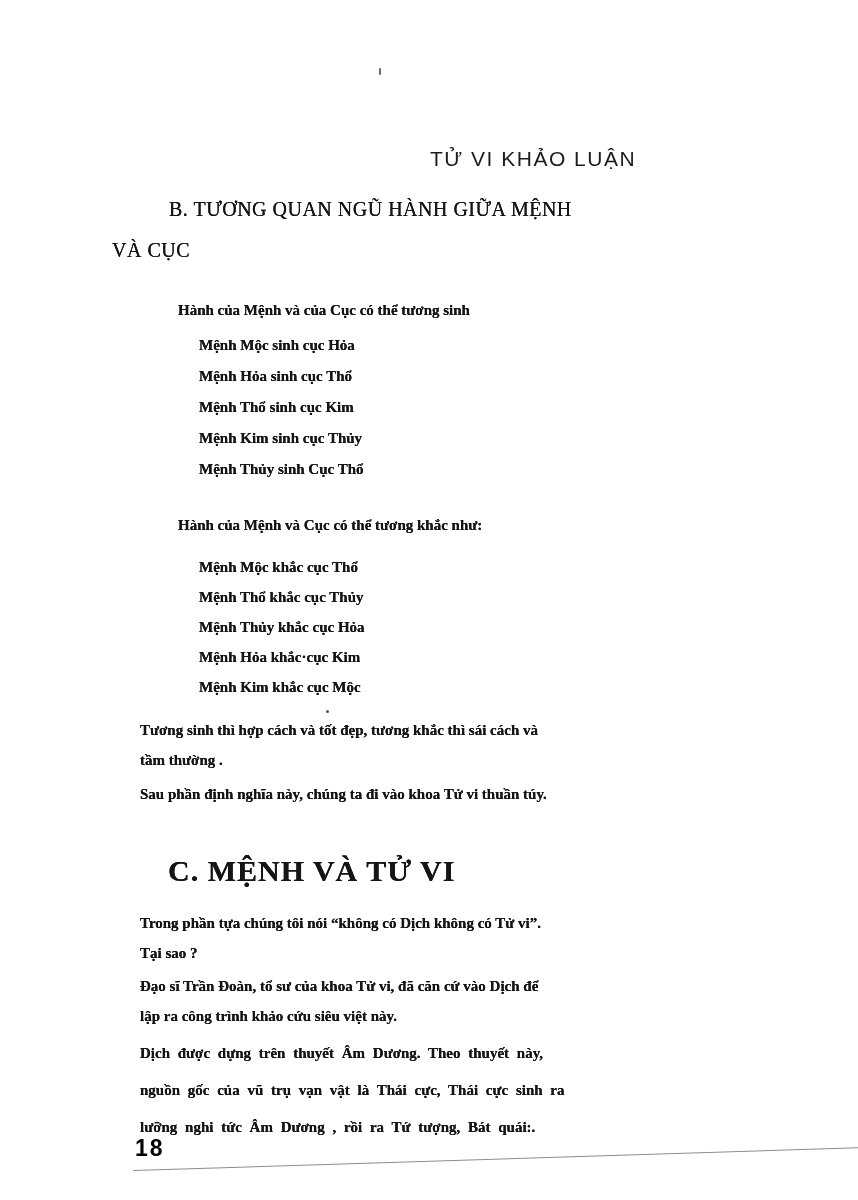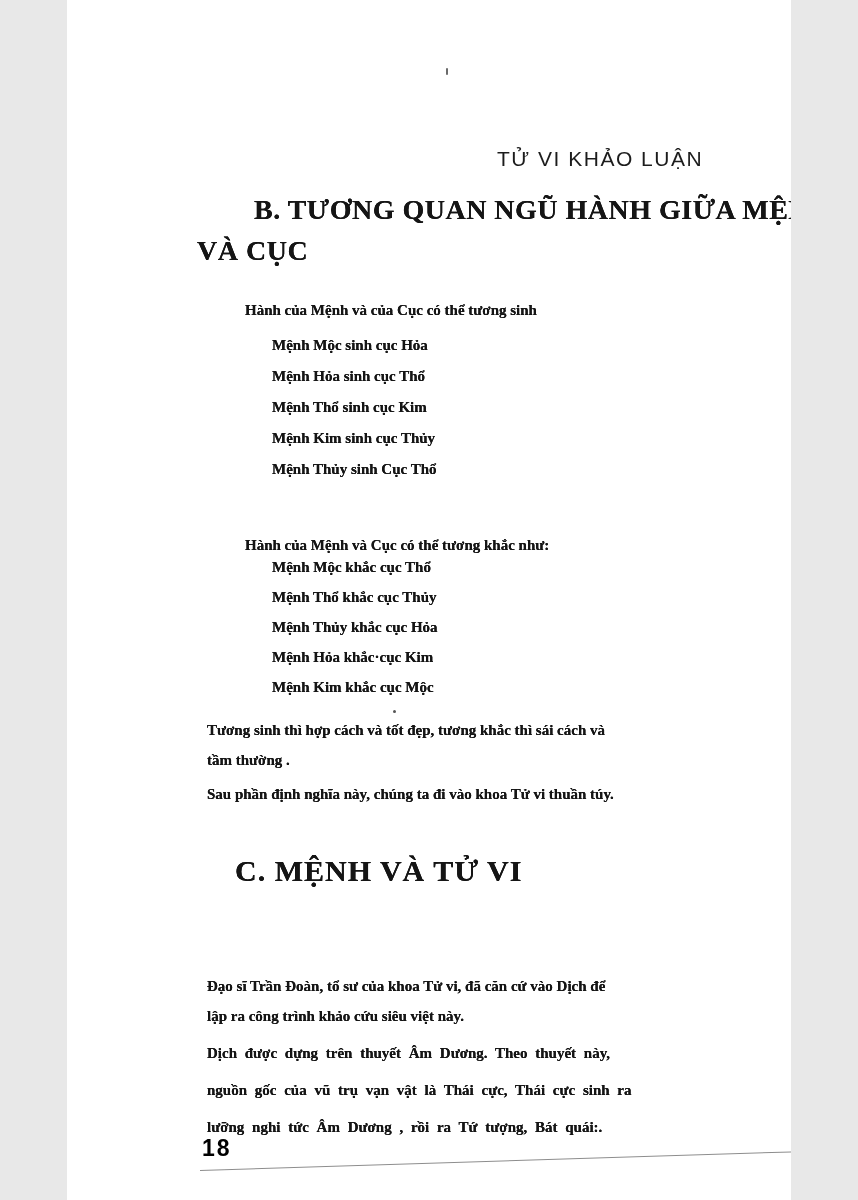--- a/index.html
+++ b/index.html
@@ -1,67 +1,67 @@
 <!DOCTYPE html>
 <html><head>
 <meta charset="utf-8">
 <style>
   html, body { margin: 0; padding: 0; background: #e8e8e8; }
   .page {
     position: relative;
-    width: 724px;
+    width: 858px;
     height: 1200px;
     margin: 0 auto;
     background: #ffffff;
     overflow: hidden;
     font-family: "Liberation Serif", serif;
     color: #151515;
   }
   
   .abs { position: absolute; white-space: pre-line; }
 
   .running-header {
     left: 430px; top: 147px;
     font-family: "Liberation Sans", sans-serif;
     font-size: 21px;
     font-weight: 500;
     letter-spacing: 1.5px;
     color: #1c1c1c;
     white-space: nowrap;
   }
   .heading-b {
-    left: 130px; top: 189px;
+    left: 112px; top: 189px;
     width: 700px;
-    font-size: 28px;
-    font-weight: 700;
+    font-size: 20px;
+    font-weight: 400;
     line-height: 41px;
     letter-spacing: 0.5px;
     text-indent: 57px;
     text-shadow: 0 0 0.6px #000;
   }
   .heading-c {
     left: 168px; top: 854px;
     font-size: 30px;
     font-weight: 700;
     letter-spacing: 1px;
     white-space: nowrap;
     text-shadow: 0 0 0.6px #000;
   }
   .body-text {
     font-size: 15px;
     font-weight: 700;
     text-shadow: 0 0 0.4px #111;
   }
   .intro-line { left: 178px; white-space: nowrap; }
-  .element-list { left: 205px; line-height: 31px; }
+  .element-list { left: 199px; line-height: 31px; }
   .para { left: 140px; width: 646px; line-height: 30px; }
 
   .intro-sinh   { top: 302px; }
   .list-sinh    { top: 330px; }
-  .intro-khac   { top: 517px; margin-top: 20px; }
+  .intro-khac   { top: 517px; }
   .list-khac    { top: 552px; line-height: 30px; }
   .p-summary    { top: 715px; }
   .p-transition { top: 779px; white-space: nowrap; }
   .c-p1 { top: 908px; }
   .c-p2 { top: 971px; }
   .c-p3 { top: 1035px; line-height: 37px; word-spacing: 4px; }
 
   .page-number {
     left: 135px; top: 1135px;
     font-family: "Liberation Sans", sans-serif;
@@ -112,20 +112,22 @@
 Mệnh Hỏa khắc·cục Kim
 Mệnh Kim khắc cục Mộc</div>
 
   <div class="abs body-text para p-summary">Tương sinh thì hợp cách và tốt đẹp, tương khắc thì sái cách và
 tầm thường .</div>
 
   <div class="abs body-text para p-transition">Sau phần định nghĩa này, chúng ta đi vào khoa Tử vi thuần túy.</div>
 
   <div class="abs heading-c">C. MỆNH VÀ TỬ VI</div>
 
+  <div class="abs body-text para c-p1">Trong phần tựa chúng tôi nói “không có Dịch không có Tử vi”.
+Tại sao ?</div>
 
   <div class="abs body-text para c-p2">Đạo sĩ Trần Đoàn, tổ sư của khoa Tử vi, đã căn cứ vào Dịch để
 lập ra công trình khảo cứu siêu việt này.</div>
 
   <div class="abs body-text para c-p3">Dịch được dựng trên thuyết Âm Dương. Theo thuyết này,
 nguồn gốc của vũ trụ vạn vật là Thái cực, Thái cực sinh ra
 lưỡng nghi tức Âm Dương , rồi ra Tứ tượng, Bát quái:.</div>
 
   <div class="abs page-number">18</div>
 

